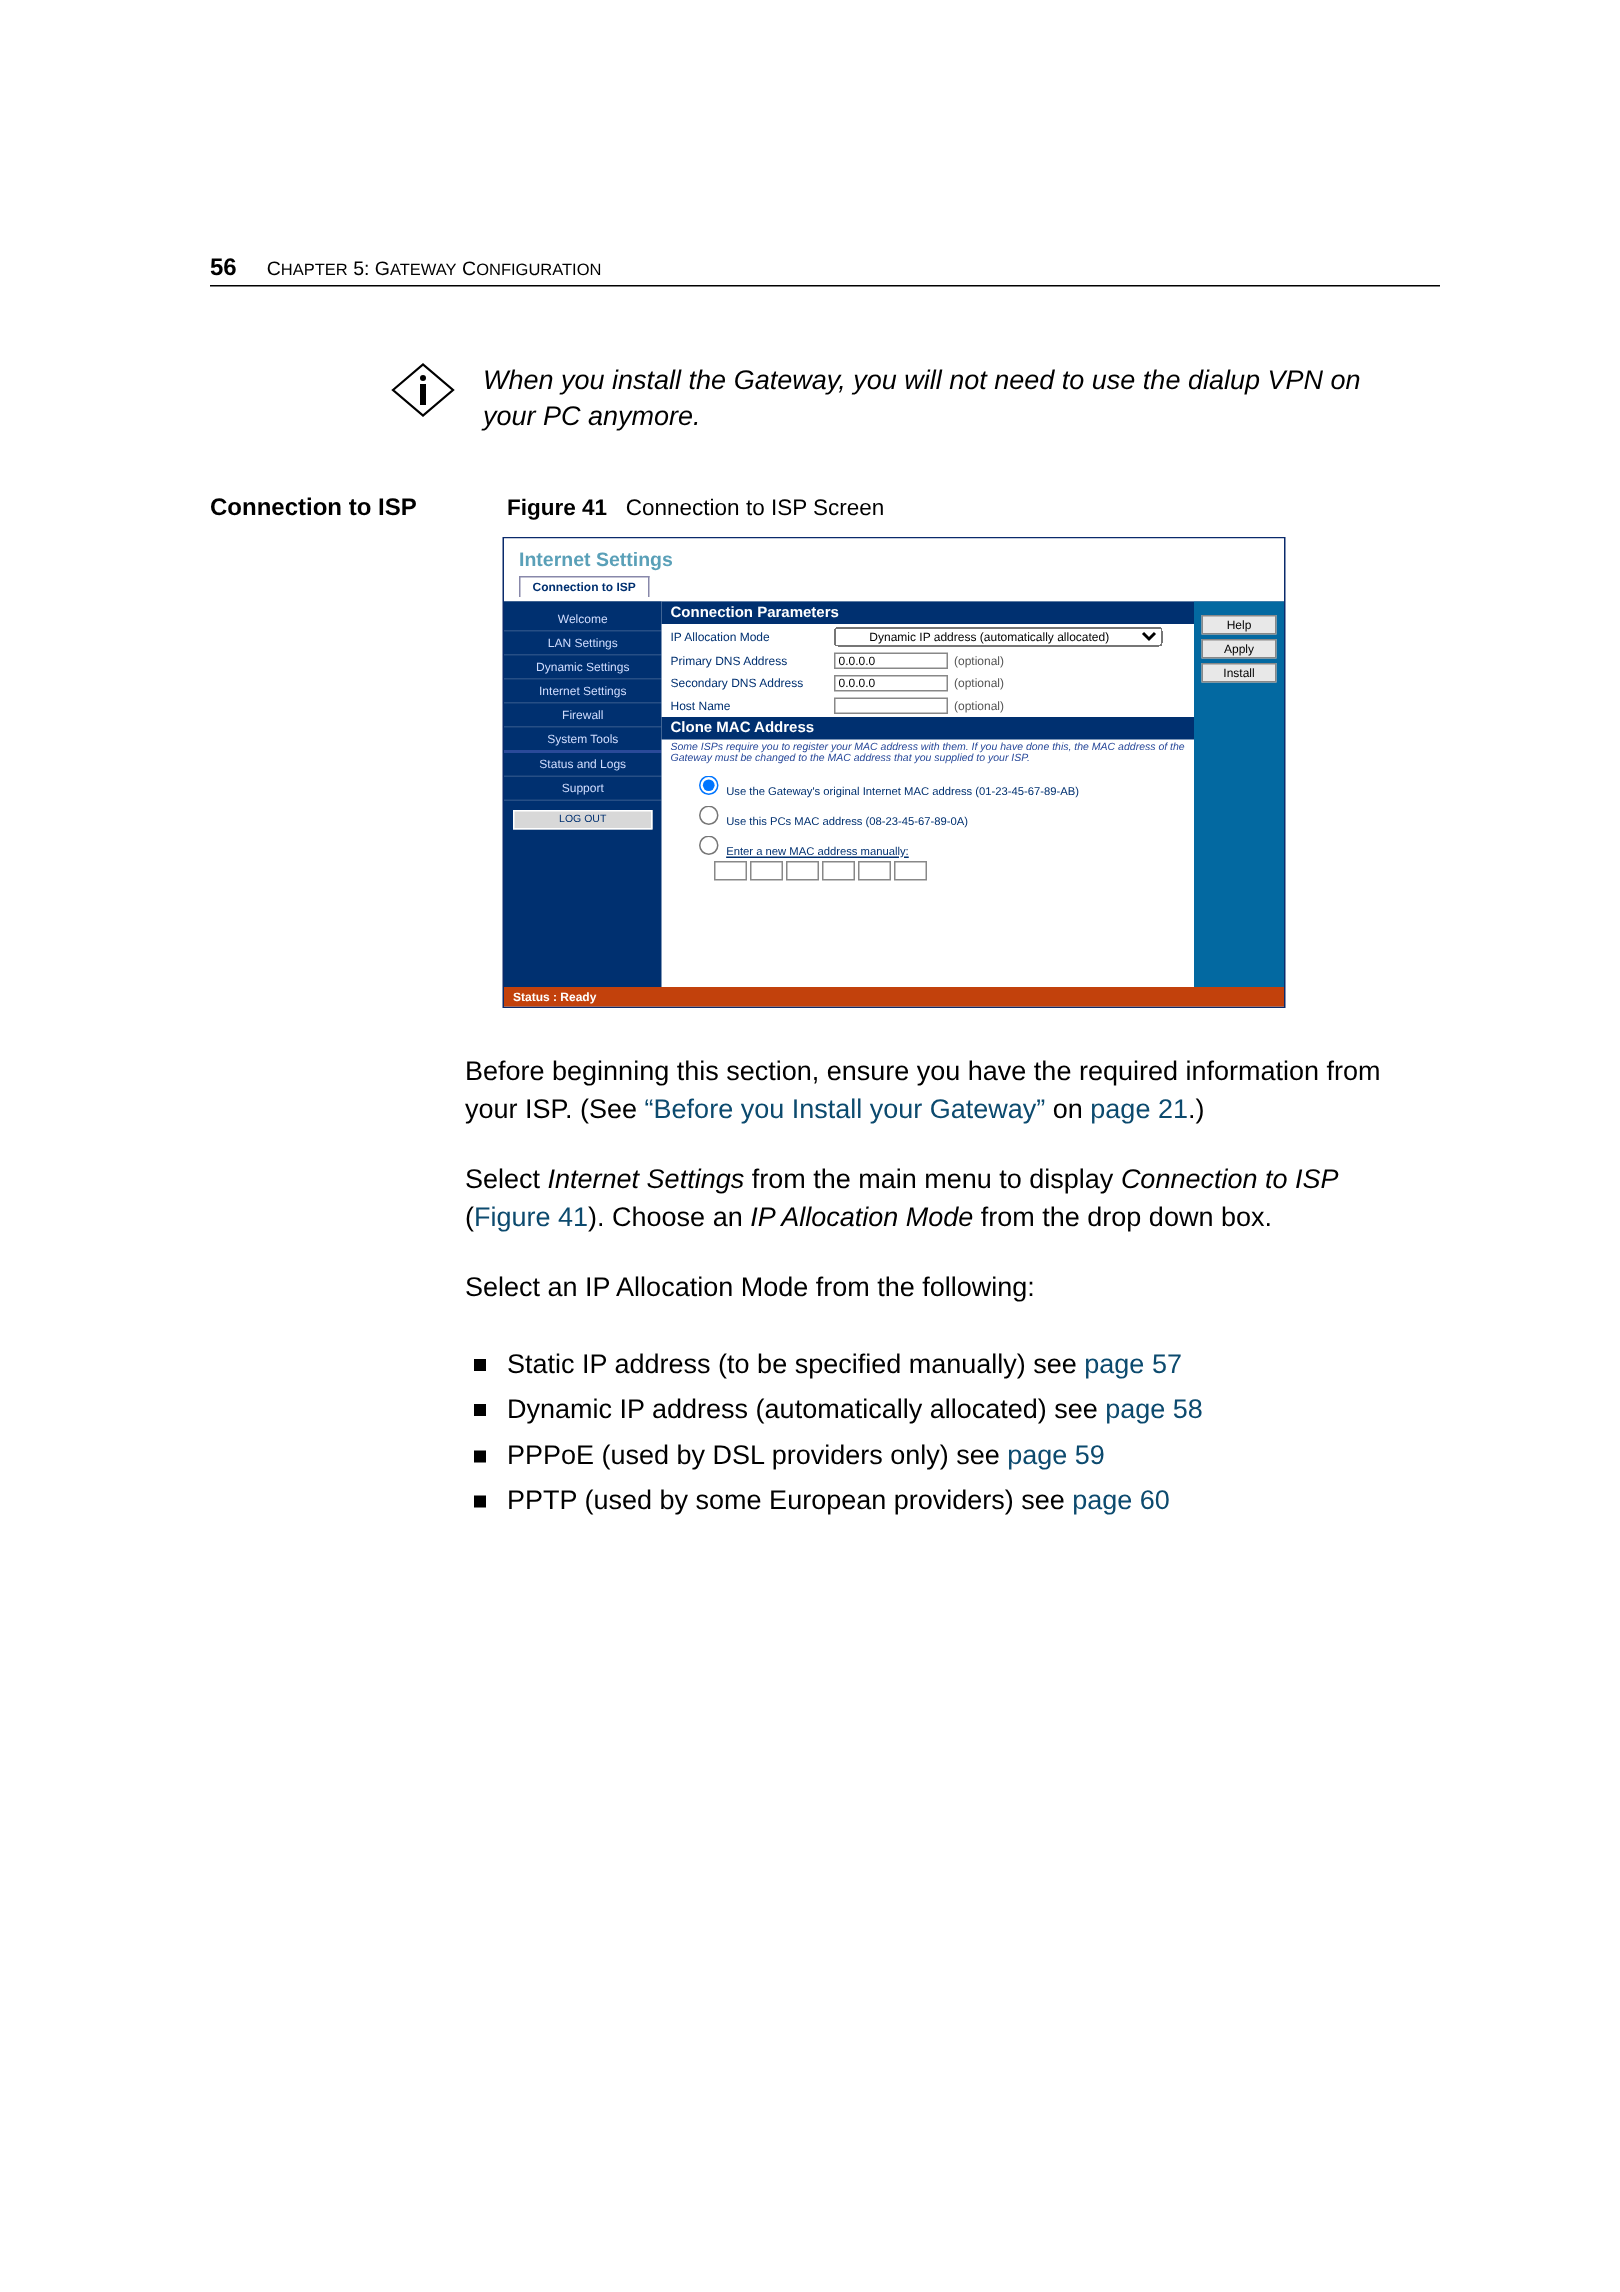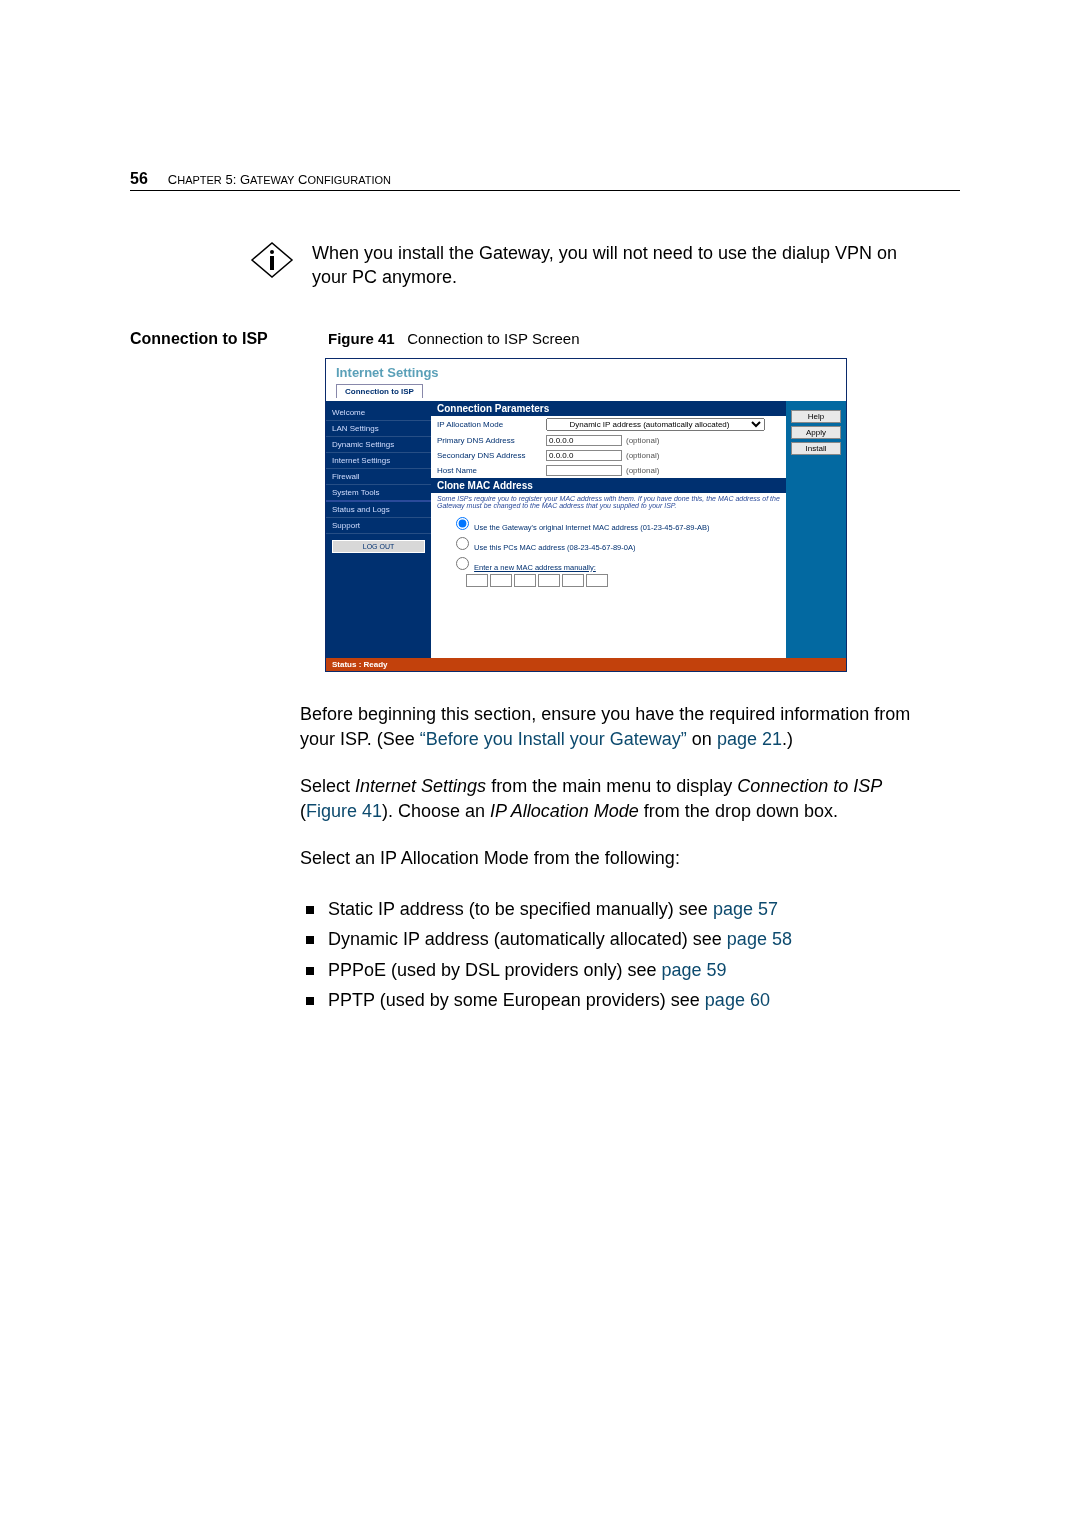--- a/index.html
+++ b/index.html
@@ -5,20 +5,21 @@
   body {
     margin: 0;
     padding: 0;
     font-family: Arial, Helvetica, sans-serif;
     background: #fff;
     color: #000;
     width: 1080px;
   }
   .page {
     padding: 170px 120px 60px 130px;
+    margin-left: 10px;
   }
   .header-row {
     display: flex;
     align-items: baseline;
     gap: 20px;
     border-bottom: 1px solid #000;
     padding-bottom: 2px;
     margin-bottom: 50px;
   }
   .page-num {
@@ -33,20 +34,21 @@
     display: flex;
     align-items: flex-start;
     margin-left: 120px;
     gap: 18px;
     margin-bottom: 40px;
   }
   .info-icon {
     flex: 0 0 auto;
   }
   .info-text {
+    font-style: italic;
     font-size: 18px;
     line-height: 1.35;
     max-width: 620px;
   }
   .twocol {
     display: flex;
     align-items: flex-start;
     gap: 18px;
     margin-bottom: 8px;
   }
@@ -99,20 +101,21 @@
     width: 105px;
     background: #003070;
     color: #fff;
     font-size: 8px;
     padding: 4px 0;
   }
   .shot .sidebar div {
     padding: 3px 6px;
     border-bottom: 1px solid rgba(255,255,255,.15);
     color: #d0ddff;
+    text-align: center;
   }
   .shot .sidebar .hr { border-bottom: 2px solid #2a4a9a; }
   .shot .sidebar .btn {
     background: #d8d8d8;
     color: #003070;
     text-align: center;
     margin: 6px;
     border: 1px solid #fff;
     font-size: 7px;
     padding: 2px;

